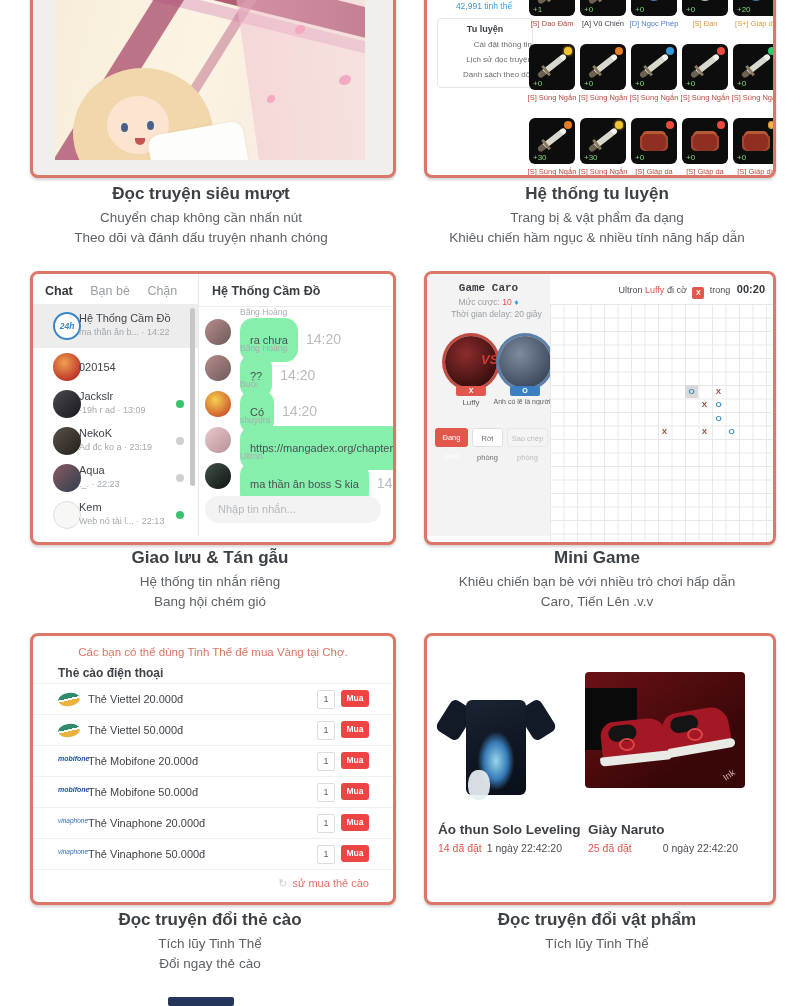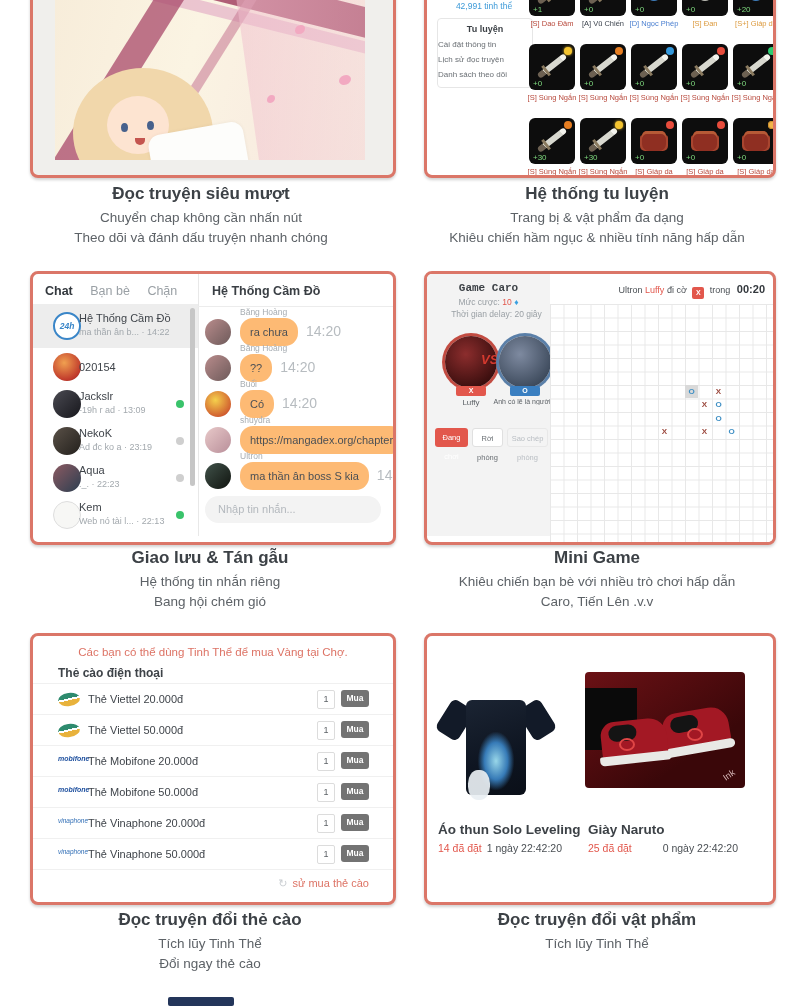--- a/index.html
+++ b/index.html
@@ -31,21 +31,21 @@
   .p3{right:14px;top:130px;width:12px;height:10px;}
   .p4{right:90px;top:150px;width:8px;height:8px;}
 
   
   .c2{left:424px;top:-98px;width:346px;height:270px;}
   .crystal-balance{position:absolute;left:10px;top:96px;width:94px;text-align:center;
                    font-size:8.5px;color:#3d9ad8;}
   .side-menu{position:absolute;left:10px;top:113px;width:94px;border:1px solid #e6e6e6;
              border-radius:4px;background:#fff;padding:5px 0;}
   .side-menu .mt{font-size:9px;font-weight:bold;color:#3c4146;text-align:center;margin-bottom:3px;}
-  .side-menu .mi{font-size:8px;color:#6a6f74;text-align:left;padding:3px 0;}
+  .side-menu .mi{font-size:8px;color:#6a6f74;text-align:right;padding:3px 0;}
   .tile-wrap{position:absolute;width:46px;}
   .tile{position:relative;width:46px;height:46px;background:#0d0d0d;border-radius:6px;overflow:hidden;}
   .plus{position:absolute;left:4px;bottom:2px;font-size:8px;color:#7ed87e;}
   .tile-label{margin-top:3px;width:58px;margin-left:-6px;text-align:center;font-size:7.5px;white-space:nowrap;}
   .lab-red{color:#b8493c;}.lab-dark{color:#3f4650;}.lab-blue{color:#4a7fd0;}.lab-orange{color:#dc9a3e;}
   .blade{position:absolute;left:6px;top:19px;width:34px;height:6px;border-radius:3px;transform:rotate(-38deg);
          background:linear-gradient(90deg,#6d6152 0 22%,#d8d8cf 22% 85%,#f4f4ee 85%);}
   .blade::after{content:"";position:absolute;left:8px;top:-3px;width:3px;height:12px;background:#8a7a5f;}
   .orb{position:absolute;left:15px;top:15px;width:16px;height:16px;border-radius:50%;
        background:radial-gradient(circle at 35% 30%,#bfe7ff,#4a8fd4 60%,#23517e);}
@@ -89,21 +89,21 @@
   .av-aqua{background:linear-gradient(135deg,#8c5a62,#2c3e50);}
   .av-kem{background:#f7f7f5;border:1px solid #ddd;box-sizing:border-box;}
   .scrollbar{position:absolute;left:157px;top:34px;width:5px;height:178px;border-radius:3px;background:#c6c6c6;}
   .chat-right{position:absolute;left:165px;top:0;right:0;height:262px;}
   .thread-title{position:absolute;left:14px;top:10px;font-size:12.5px;font-weight:bold;color:#3a3f44;}
   .thread-hr{position:absolute;left:0;top:32px;right:0;height:1px;background:#ececec;}
   .msg{position:absolute;left:0;width:100%;}
   .msg .mav{position:absolute;left:7px;top:12px;width:26px;height:26px;border-radius:50%;}
   .msg .snd{position:absolute;left:42px;top:0;font-size:8.5px;color:#a7adb2;}
   .msg .row{position:absolute;left:42px;top:11px;white-space:nowrap;}
-  .bubble{display:inline-block;background:#fdba74;border-radius:13px;padding:8px 10px;
+  .bubble{display:inline-block;background:#86efac;border-radius:13px;padding:16px 10px;
           font-size:11px;color:#4b5055;}
   .mtime{font-size:14px;color:#b7bcc0;margin-left:8px;}
   .m1{top:33px;} .m2{top:69px;} .m3{top:105px;} .m4{top:141px;} .m5{top:177px;}
   .mav-bh{background:linear-gradient(135deg,#b98c8c,#6d5a5a);}
   .mav-buoi{background:radial-gradient(circle at 40% 35%,#f5d04c,#cf5a2e 75%);}
   .mav-shu{background:linear-gradient(135deg,#e8c9c9,#b98f9a);}
   .mav-ult{background:linear-gradient(135deg,#41524a,#10140f);}
   .chat-input{position:absolute;left:7px;right:12px;top:222px;height:27px;border-radius:15px;
               background:#f3f3f3;font-size:11px;color:#b4b9be;line-height:27px;padding-left:13px;box-sizing:border-box;}
 
@@ -149,21 +149,21 @@
   .shop-row{position:absolute;left:0;width:100%;height:31px;border-top:1px solid #f0f0f0;}
   .sr1{top:47px;} .sr2{top:78px;} .sr3{top:109px;} .sr4{top:140px;} .sr5{top:171px;} .sr6{top:202px;}
   .shop-row .logo{position:absolute;left:25px;top:9px;}
   .logo-viettel{width:22px;height:13px;border-radius:50%;transform:rotate(-8deg);
      background:linear-gradient(175deg,#2e8b6e 42%,#fff 42% 55%,#e8b23c 55%);}
   .logo-mobi{font-size:7px;font-weight:bold;font-style:italic;color:#1d4f9e;top:11px;}
   .logo-vina{font-size:6.5px;font-style:italic;color:#2f6db5;top:11px;}
   .shop-row .pname2{position:absolute;left:55px;top:9px;font-size:11px;color:#3f444a;}
   .qty{position:absolute;right:58px;top:6px;width:16px;height:17px;border:1px solid #dcdcdc;border-radius:2px;
        font-size:9px;color:#5d6267;text-align:center;line-height:17px;}
-  .buy{position:absolute;right:24px;top:6px;width:28px;height:17px;background:#737373;border-radius:3px;
+  .buy{position:absolute;right:24px;top:6px;width:28px;height:17px;background:#ef4444;border-radius:3px;
        color:#fff;font-size:8.5px;font-weight:bold;text-align:center;line-height:17px;}
   .hist-hr{position:absolute;left:0;top:233px;width:100%;height:1px;background:#f0f0f0;}
   .hist{position:absolute;right:24px;top:241px;font-size:11px;color:#dd7365;}
   .hist .h-ic{margin-right:5px;color:#c9cdd1;}
 
   
   .c6{left:424px;top:633px;width:346px;height:266px;}
   .tshirt-box{position:absolute;left:21px;top:54px;width:96px;height:120px;}
   .torso{position:absolute;left:18px;top:10px;width:60px;height:95px;border-radius:6px;
          background:linear-gradient(160deg,#1b2433,#0e1521 60%,#0a0f18);}

